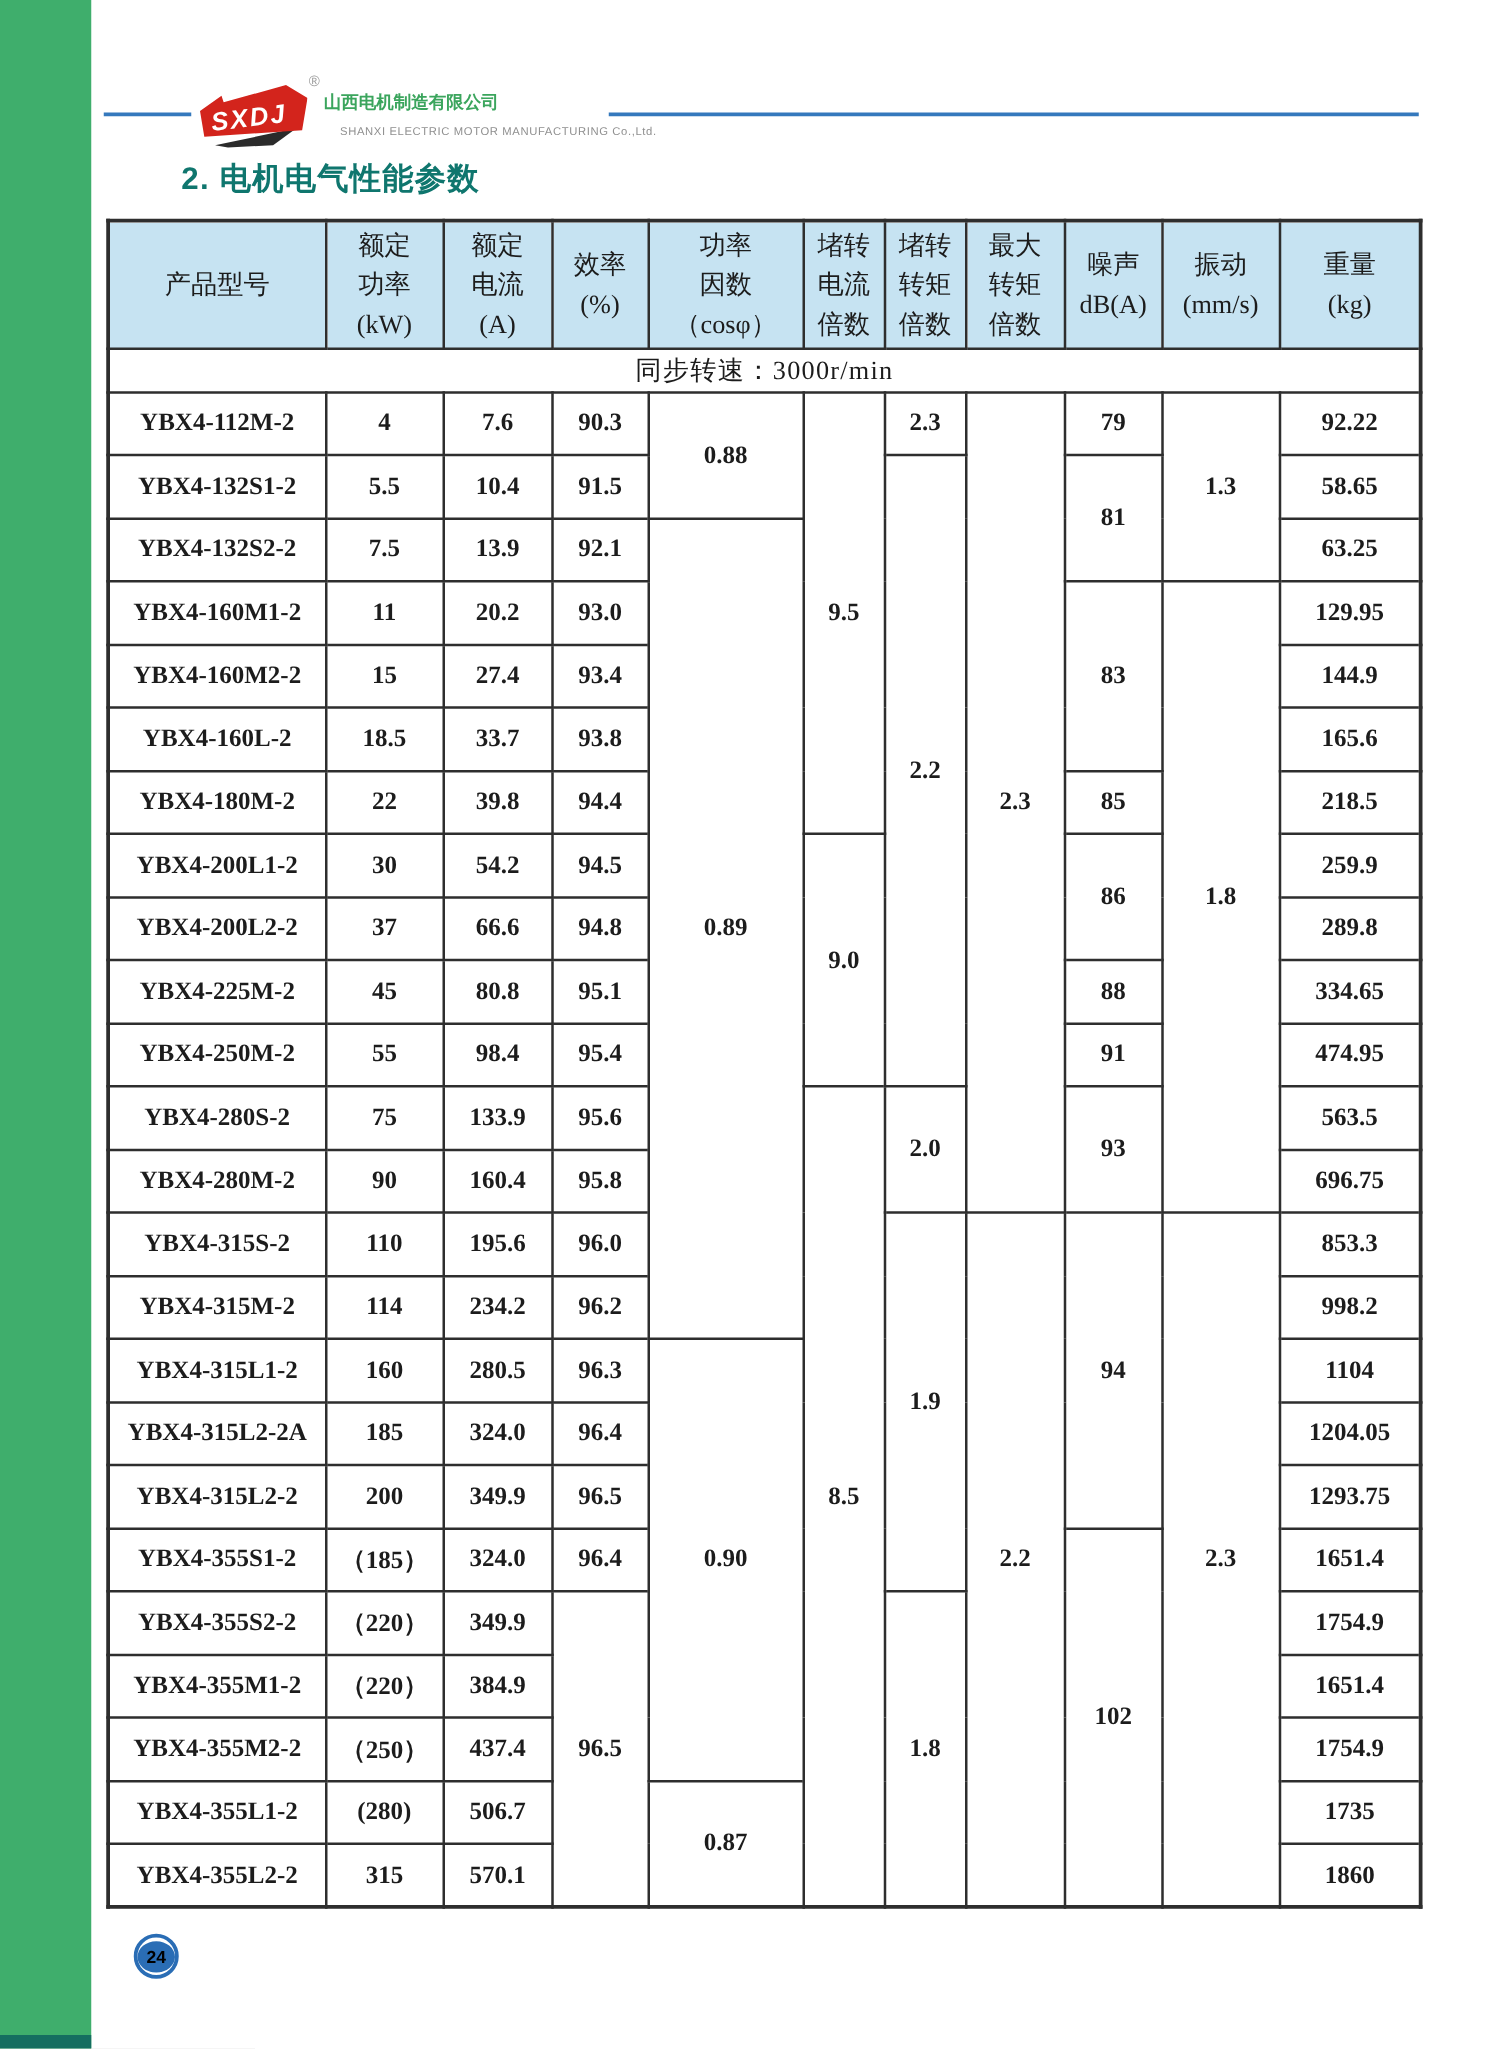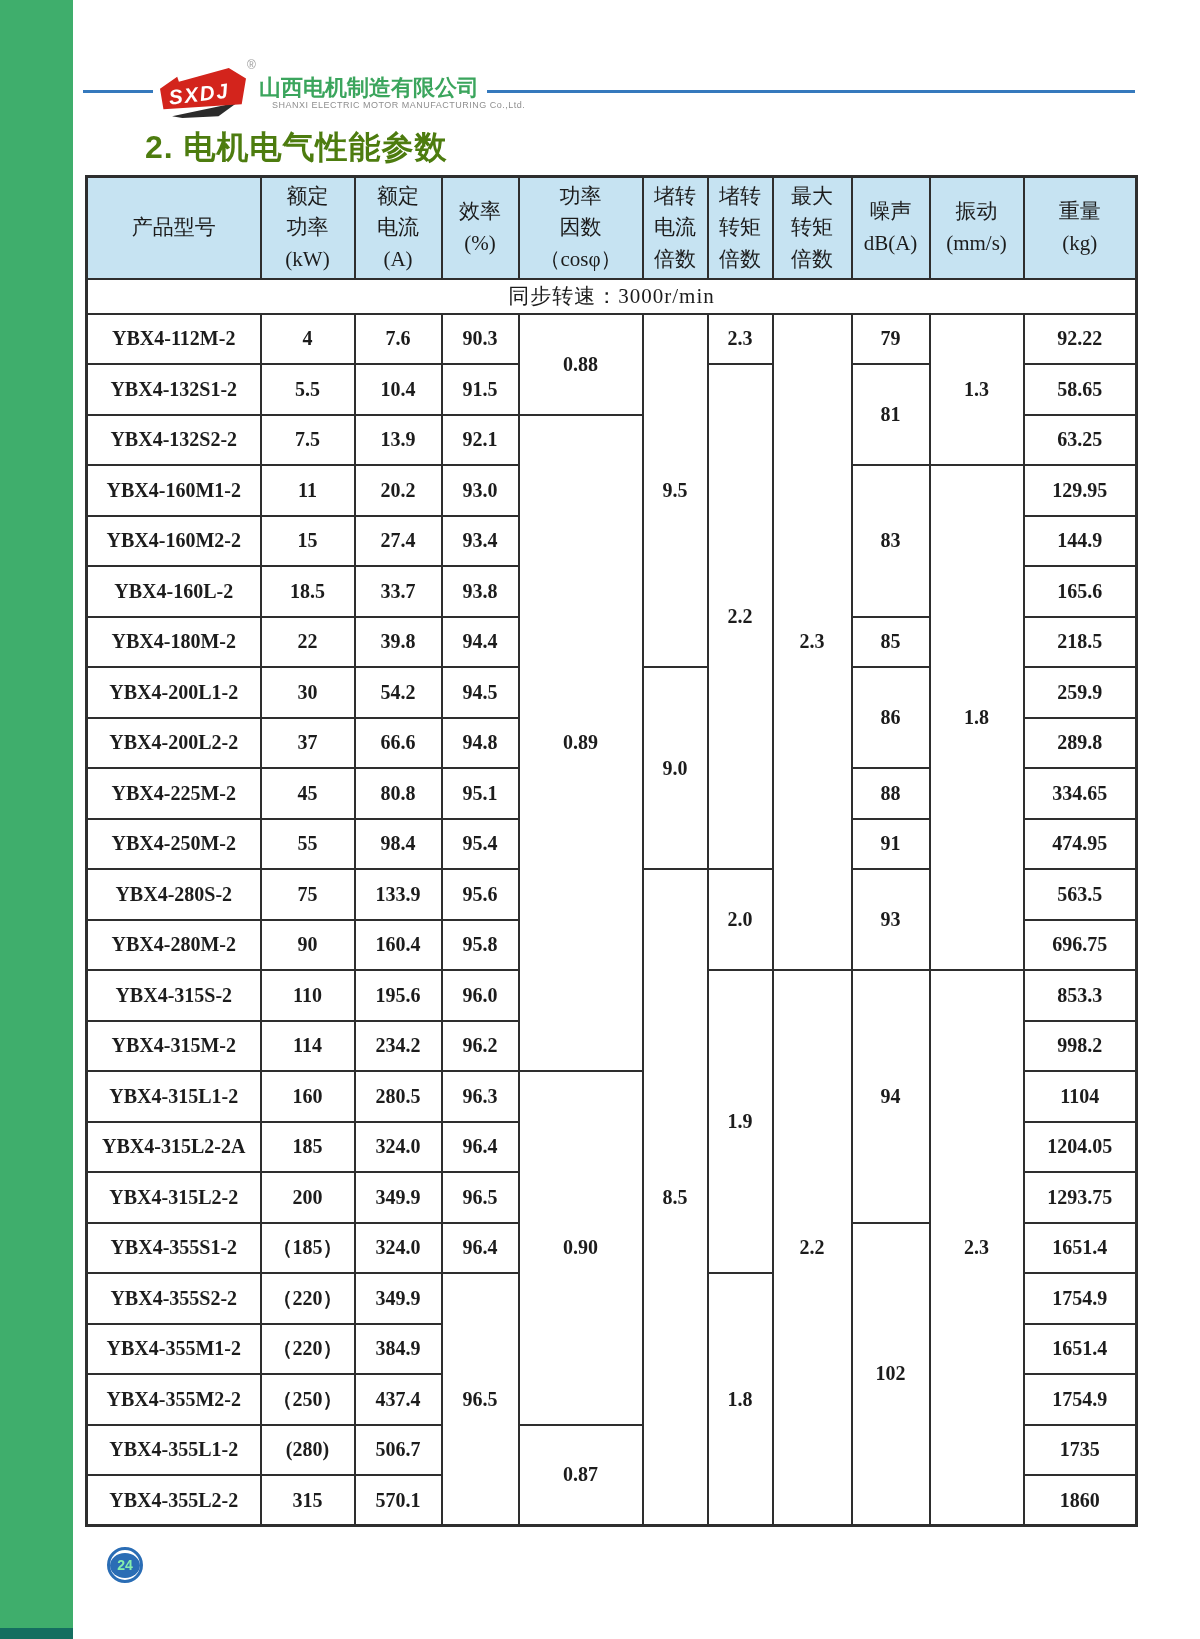--- a/index.html
+++ b/index.html
@@ -27,32 +27,32 @@
   .brand-line.right{left:487px;width:648px;}
   .logo-box{position:absolute;left:160px;top:66px;width:86px;height:54px;}
   .reg-mark{
     position:absolute;left:247px;top:58px;
     font-family:"Liberation Sans","DejaVu Sans",sans-serif;
     font-size:12px;color:#9a9a9a;
   }
   .company-cn{
     position:absolute;left:259px;top:73px;width:230px;
     font-family:"Liberation Sans","DejaVu Sans",sans-serif;
-    font-size:22px;font-weight:700;color:#3ba55d;
+    font-size:14px;font-weight:700;color:#3ba55d;
     letter-spacing:0px;white-space:nowrap;
   }
   .company-en{
     position:absolute;left:259px;top:100px;width:260px;
     font-family:"Liberation Sans","DejaVu Sans",sans-serif;
     font-size:9px;color:#8f8f8f;letter-spacing:0.5px;white-space:nowrap;margin-left:13px;
   }
   .page-title{
     position:absolute;left:145px;top:126px;
     font-family:"Liberation Sans","DejaVu Sans",sans-serif;
-    font-size:32px;font-weight:700;color:#4d7c0f;
+    font-size:25px;font-weight:700;color:#0f766e;
     letter-spacing:1px;
   }
   table.spec{
     position:absolute;left:85px;top:175px;width:1050px;
     border-collapse:collapse;table-layout:fixed;
     border:3px solid #2e2e2e;
     font-size:20px;
   }
   table.spec th,table.spec td{
     border:2px solid #2e2e2e;
@@ -67,21 +67,21 @@
   tr.sync-row td{font-size:21px;letter-spacing:1px;}
   table.spec tbody tr.data-row{height:50.5px;font-weight:bold;}
   .badge{
     position:absolute;left:107px;top:1547px;width:36px;height:36px;
     border:3px solid #2a6db5;border-radius:50%;
     box-sizing:border-box;
     display:flex;align-items:center;justify-content:center;
   }
   .badge-inner{
     width:46px;height:25px;border-radius:50%;background:#2a6db5;
-    color:#86efac;display:flex;align-items:center;justify-content:center;
+    color:#000000;display:flex;align-items:center;justify-content:center;
     font-family:"Liberation Sans","DejaVu Sans",sans-serif;
     font-size:14px;font-weight:700;
   }
 </style>
 </head>
 <body>
 
 <div class="page">
 
   <div class="green-stripe"></div>

